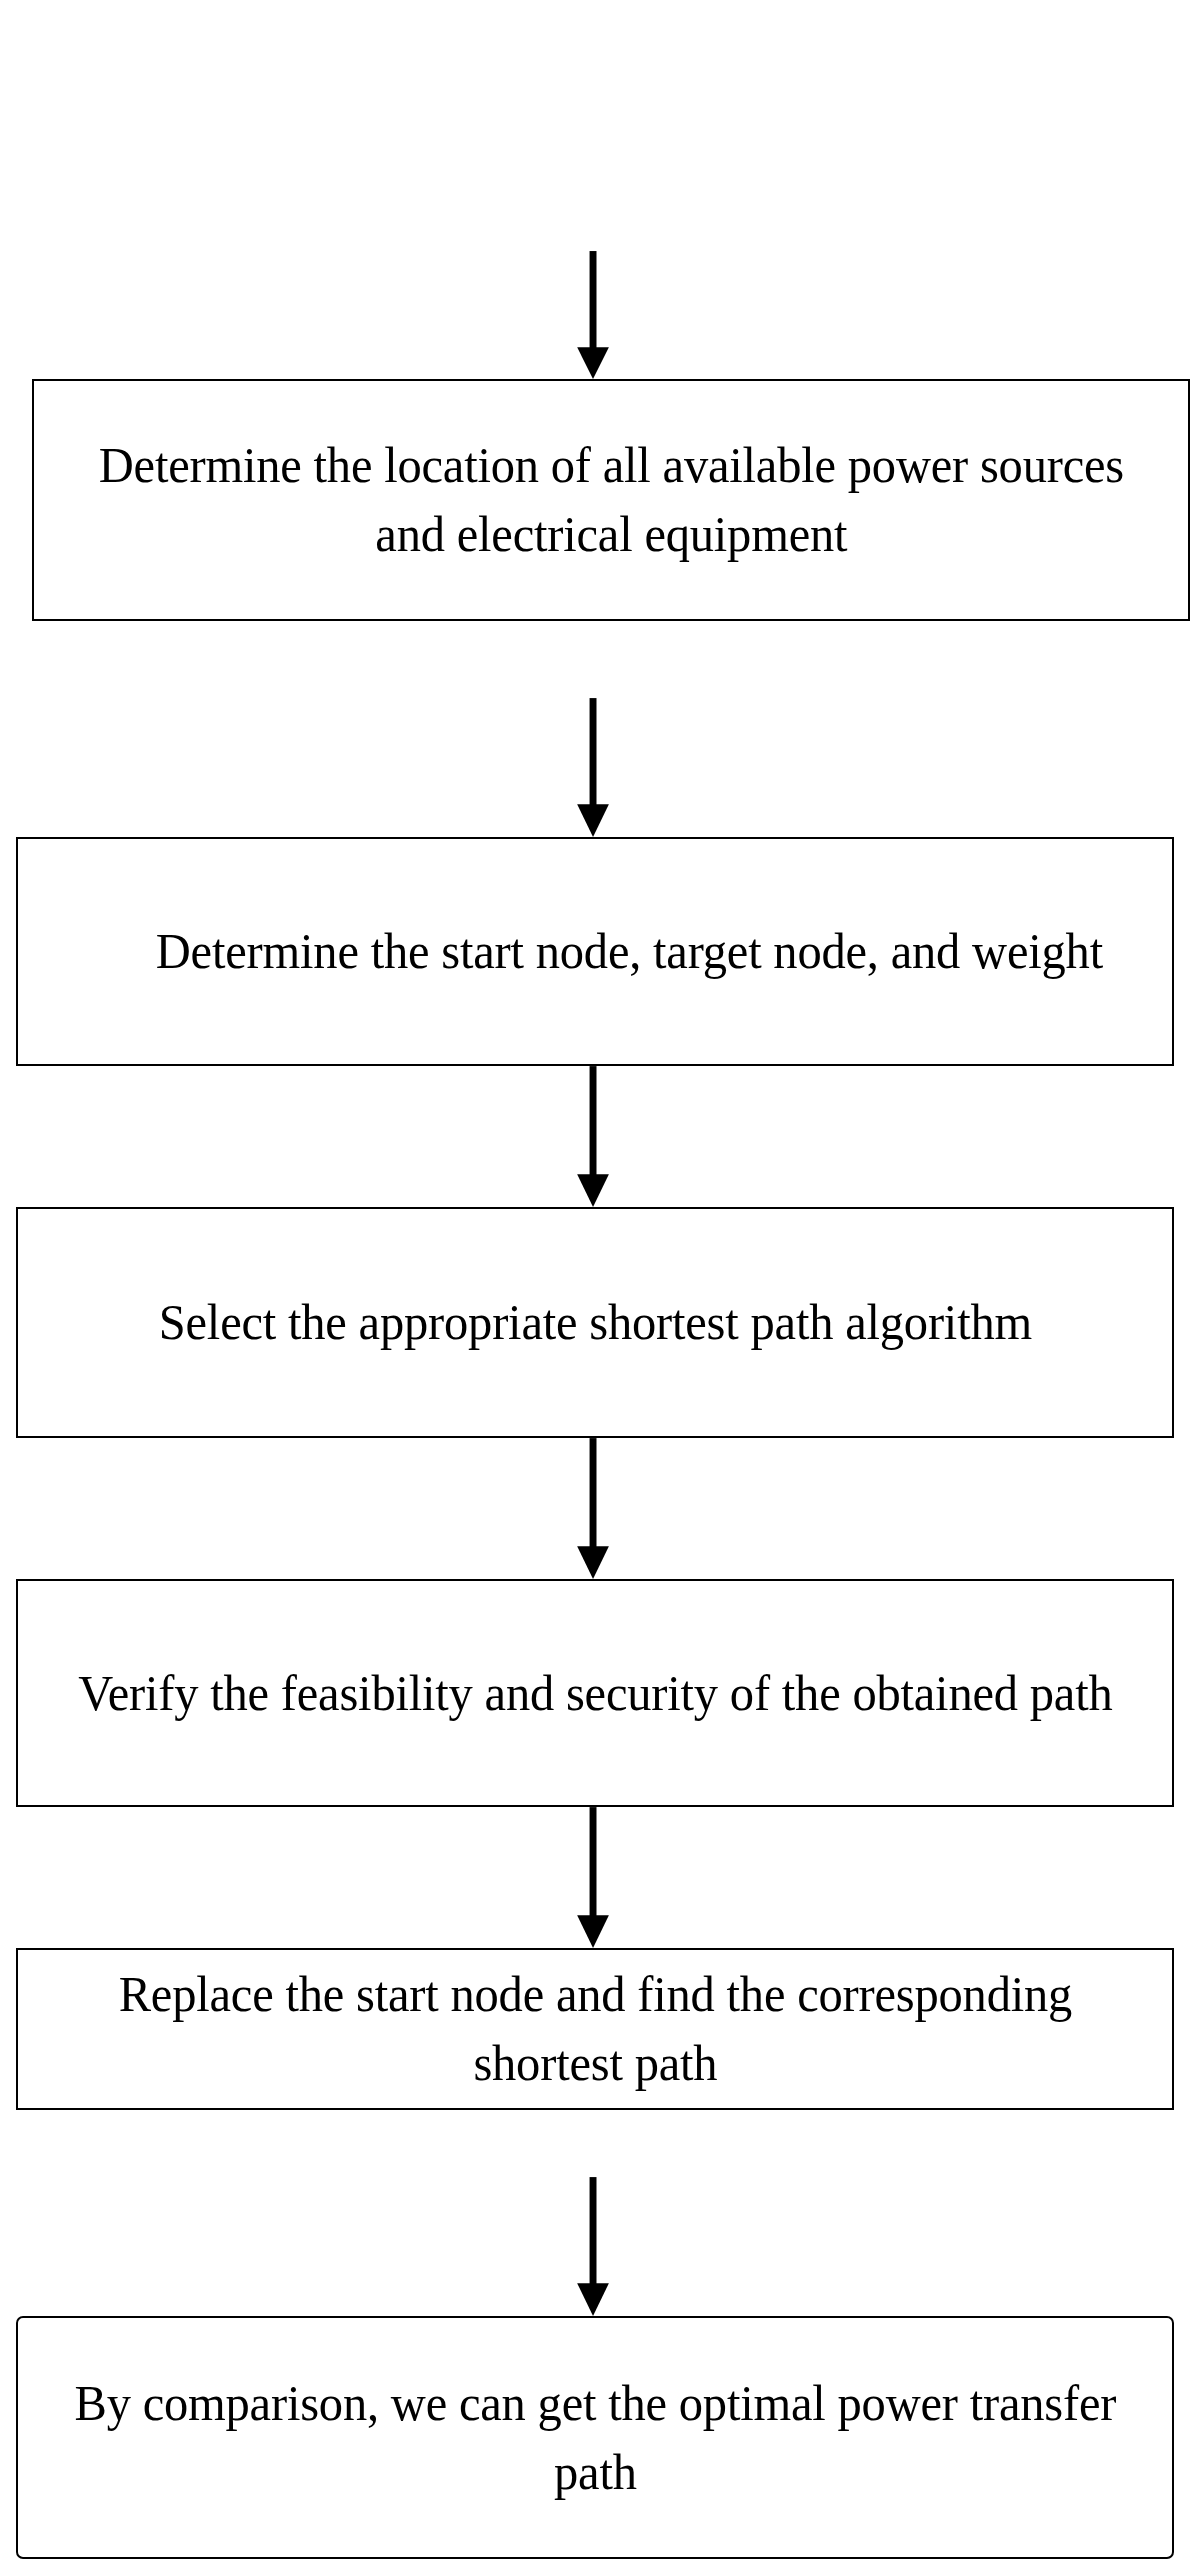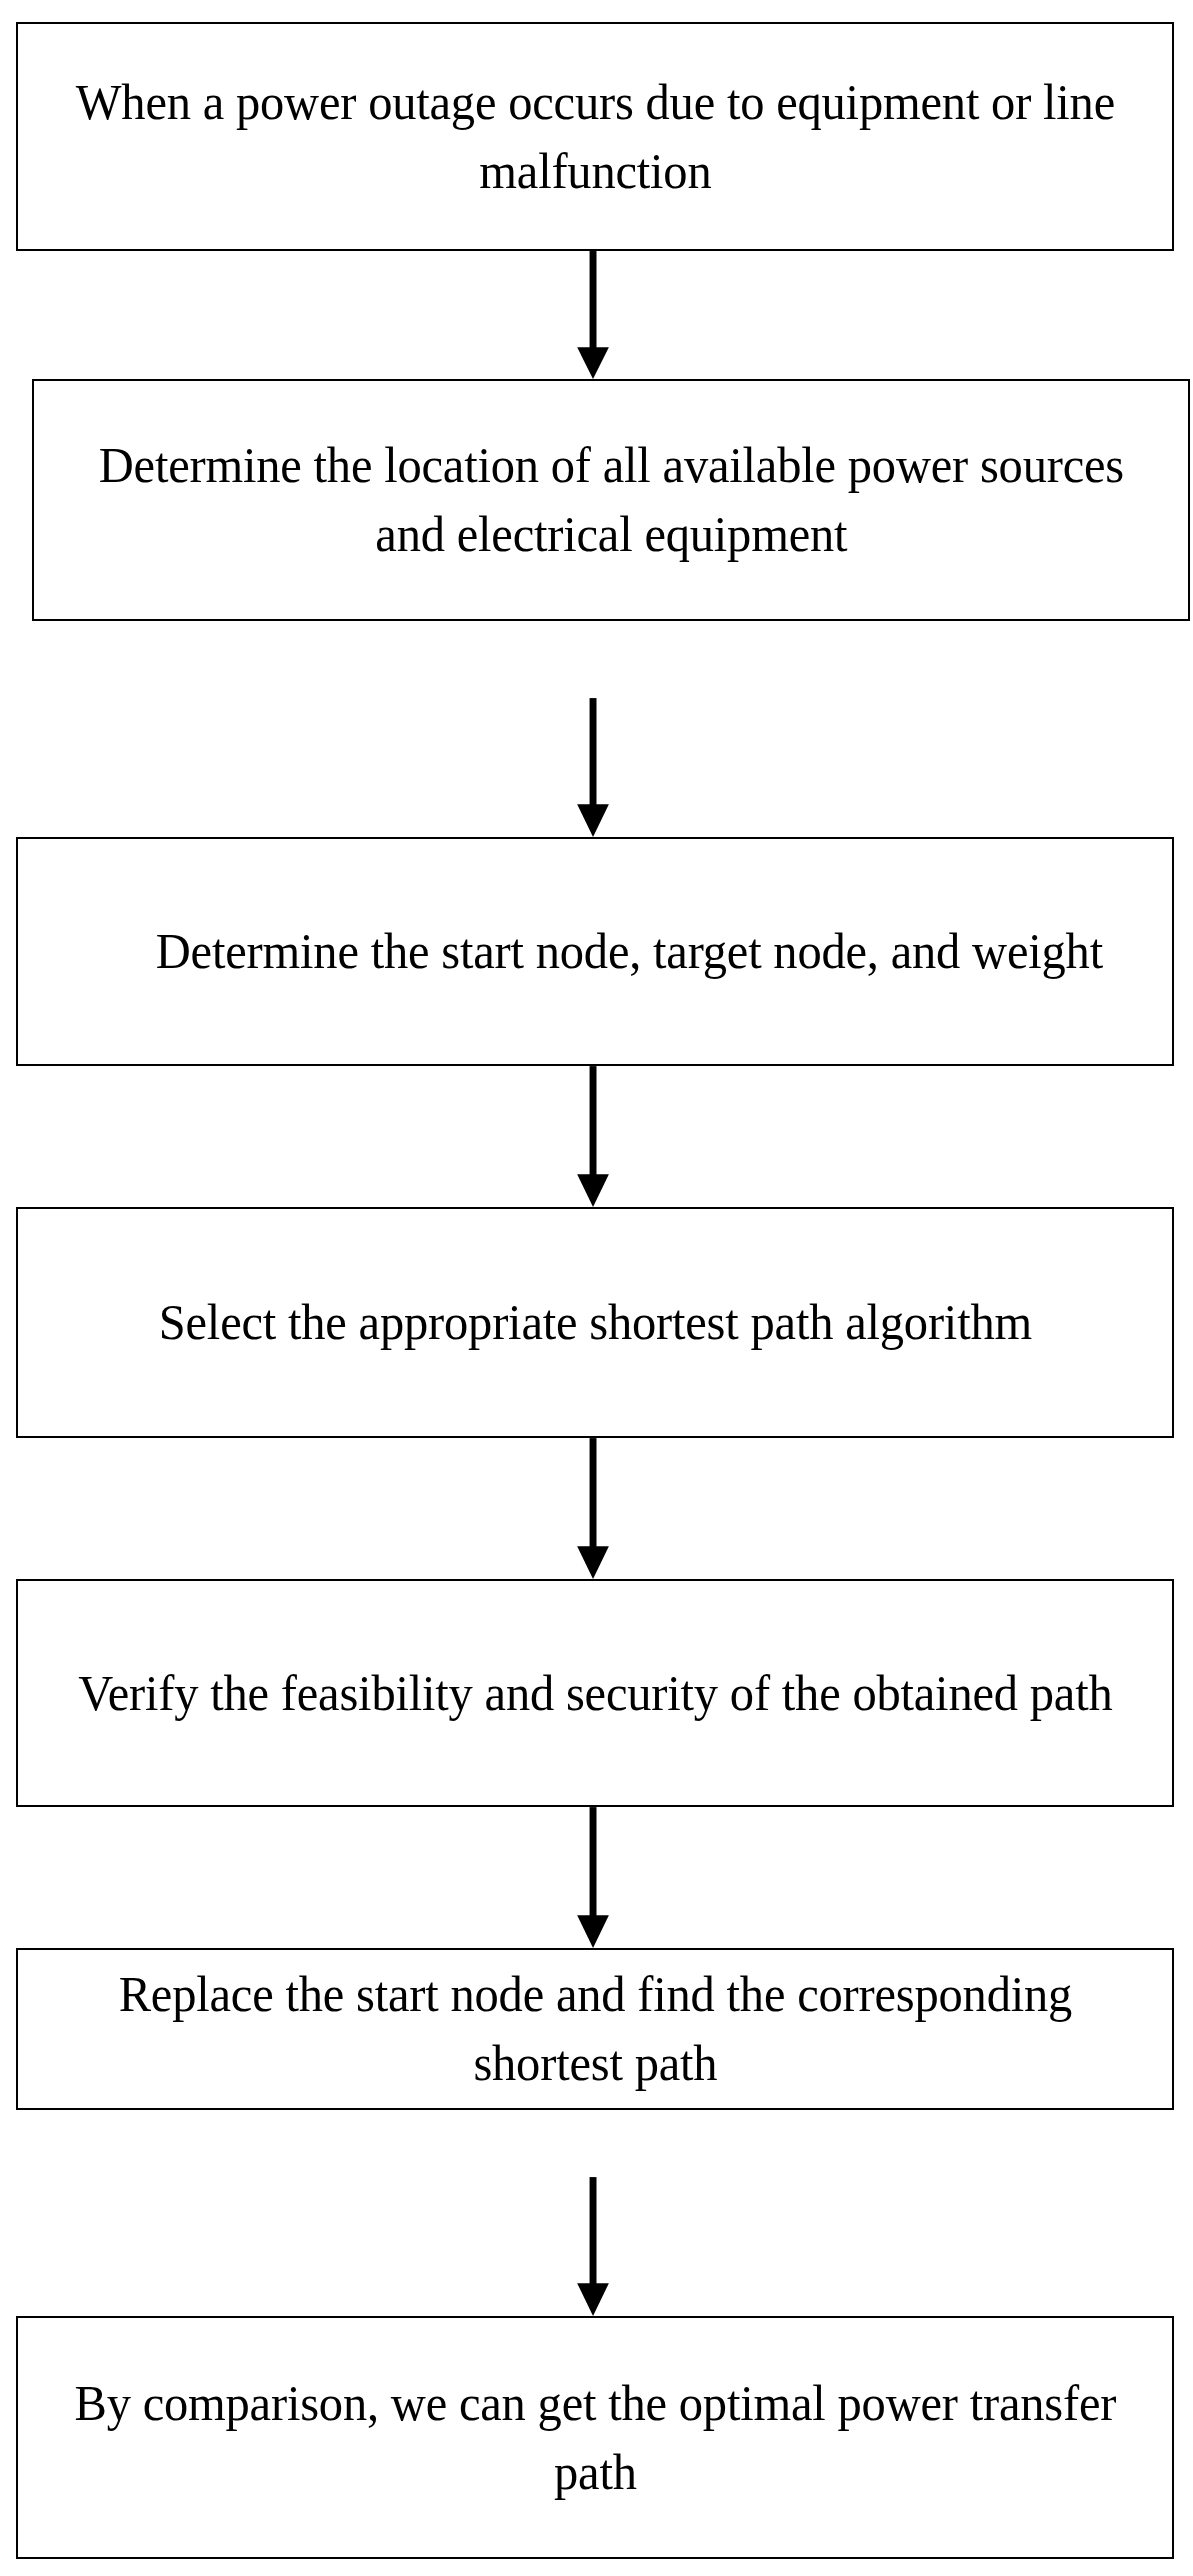--- a/index.html
+++ b/index.html
@@ -51,23 +51,20 @@
   .connector svg {
     display: block;
     overflow: visible;
   }
 </style>
 </head>
 <body>
 
 <div id="flowchart">
 
-  <div class="node" style="top:22px; height:229px;">
-    <span class="node-label">When a power outage occurs due to equipment or line malfunction</span>
-  </div>
 
   <div class="connector" style="top:251px; height:128px;">
     <svg width="1193" height="128" viewBox="0 0 1203 129">
       <line x1="598" y1="0" x2="598" y2="100" stroke="#000000" stroke-width="7"></line>
       <polygon points="582,97 614,97 598,129" fill="#000000"></polygon>
     </svg>
   </div>
 
   <div class="node" style="top:379px; height:242px;margin-left:16px;">
     <span class="node-label">Determine the location of all available power sources and electrical equipment</span>
@@ -117,18 +114,18 @@
     <span class="node-label">Replace the start node and find the corresponding shortest path</span>
   </div>
 
   <div class="connector" style="top:2177px; height:139px;">
     <svg width="1193" height="139" viewBox="0 0 1203 140">
       <line x1="598" y1="0" x2="598" y2="110" stroke="#000000" stroke-width="7"></line>
       <polygon points="582,107 614,107 598,140" fill="#000000"></polygon>
     </svg>
   </div>
 
-  <div class="node" style="top:2316px; height:243px;">
+  <div class="node" style="top:2316px; height:243px;border-radius:7px;">
     <span class="node-label">By comparison, we can get the optimal power transfer path</span>
   </div>
 
 </div>
 
 
 </body></html>

